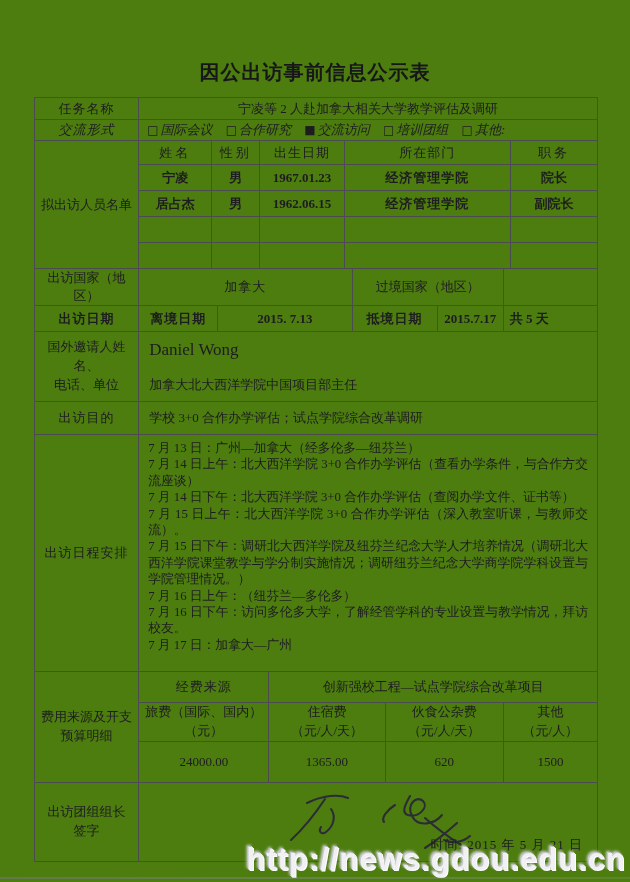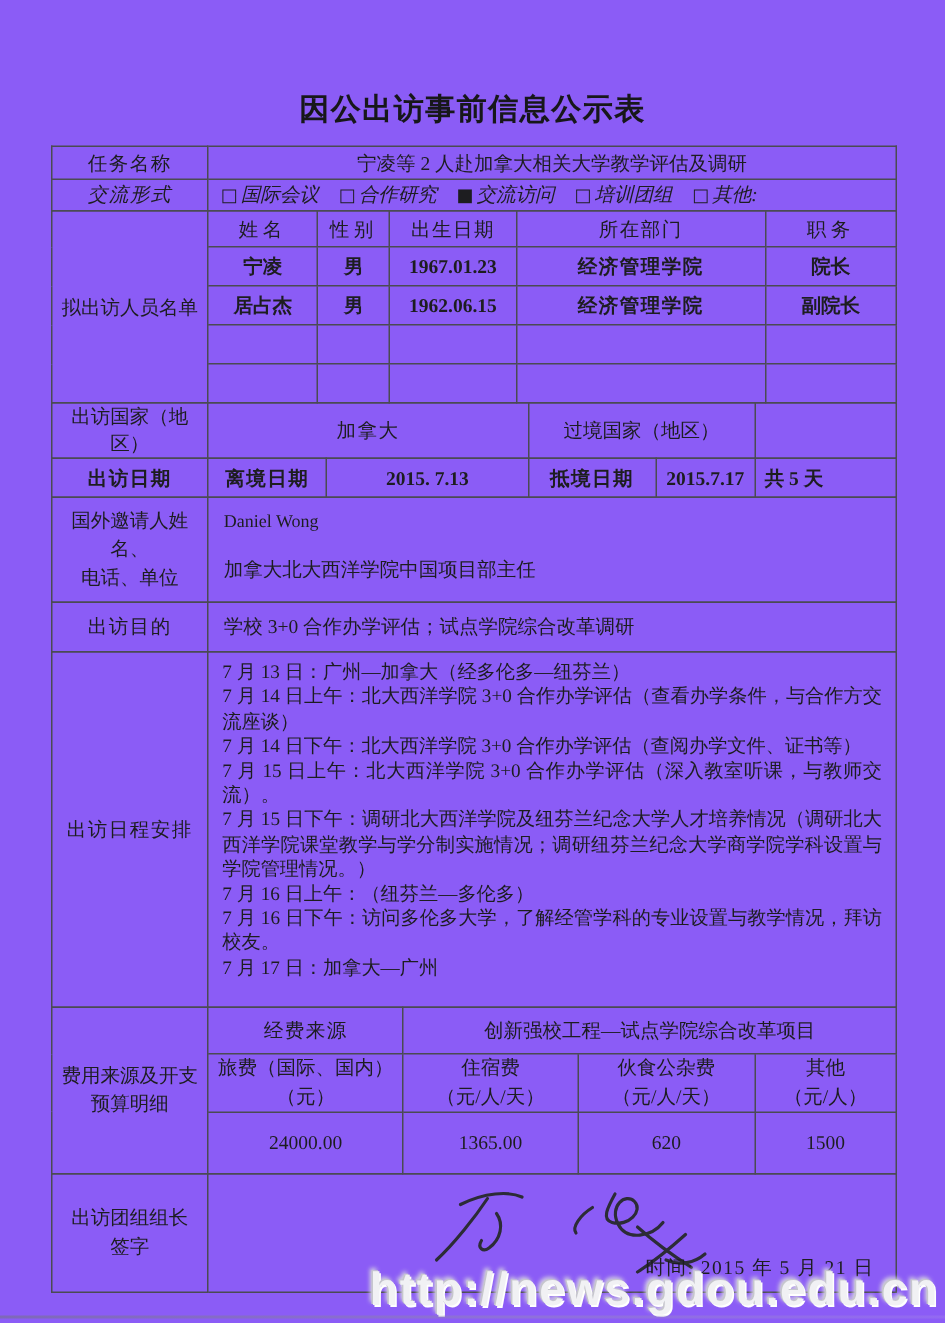--- a/index.html
+++ b/index.html
@@ -2,21 +2,21 @@
 <html><head>
 <meta charset="utf-8">
 <style>
   html,body{margin:0;padding:0;}
   body{
     width:630px;height:882px;
     background:#ffffff;
     font-family:"Liberation Serif","DejaVu Serif",serif;
     color:#1d1d20;
   }
-  .sheet{position:relative;width:630px;height:882px;overflow:hidden;background:#8b5cf6;}
+  .sheet{position:relative;width:630px;height:882px;overflow:hidden;background:#4d7c0f;}
   .doc-title{
     position:absolute;top:59px;left:0;width:100%;
     text-align:center;font-size:20px;font-weight:bold;letter-spacing:1px;margin:0;
     color:#17171a;
   }
   .tables{position:absolute;left:34px;top:97px;width:566px;}
   table{border-collapse:collapse;table-layout:fixed;width:564px;}
   table + table{margin-top:-1px;}
   td{
     border:1px solid #4b4b52;
@@ -26,21 +26,21 @@
   .c{text-align:center;padding:0 2px;}
   .sp{letter-spacing:3px;}
   .sp2{letter-spacing:1px;}
   .pre{white-space:pre-line;text-align:center;line-height:1.45;}
   .bold{font-weight:bold;}
   .left{text-align:left;}
   .chkrow{padding-left:8px;font-size:13px;}
   .chk{margin-right:10px;white-space:nowrap;}
   .chk .box{font-family:"DejaVu Sans",sans-serif;font-size:12px;margin-right:2px;}
   .inviter-cell{padding:6px 10px;vertical-align:top;}
-  .inviter-cell .l1{font-size:12px;margin:2px 0 16px 0;}
+  .inviter-cell .l1{font-size:17px;margin:2px 0 16px 0;}
   .inviter-cell .l2{font-size:13px;margin:0;}
   .itin-cell{padding:5px 9px;vertical-align:top;}
   .itin-cell p{margin:0;font-size:12.8px;line-height:16.4px;text-align:justify;}
   .sig-cell{position:relative;padding:0;}
   .sig-time{position:absolute;right:14px;bottom:7px;font-size:13px;letter-spacing:1px;}
   .sig-svg{position:absolute;left:140px;top:4px;}
   .watermark{
     position:absolute;right:4px;bottom:4px;
     font-family:"Liberation Sans","DejaVu Sans",sans-serif;
     font-weight:bold;font-size:31px;letter-spacing:1px;

